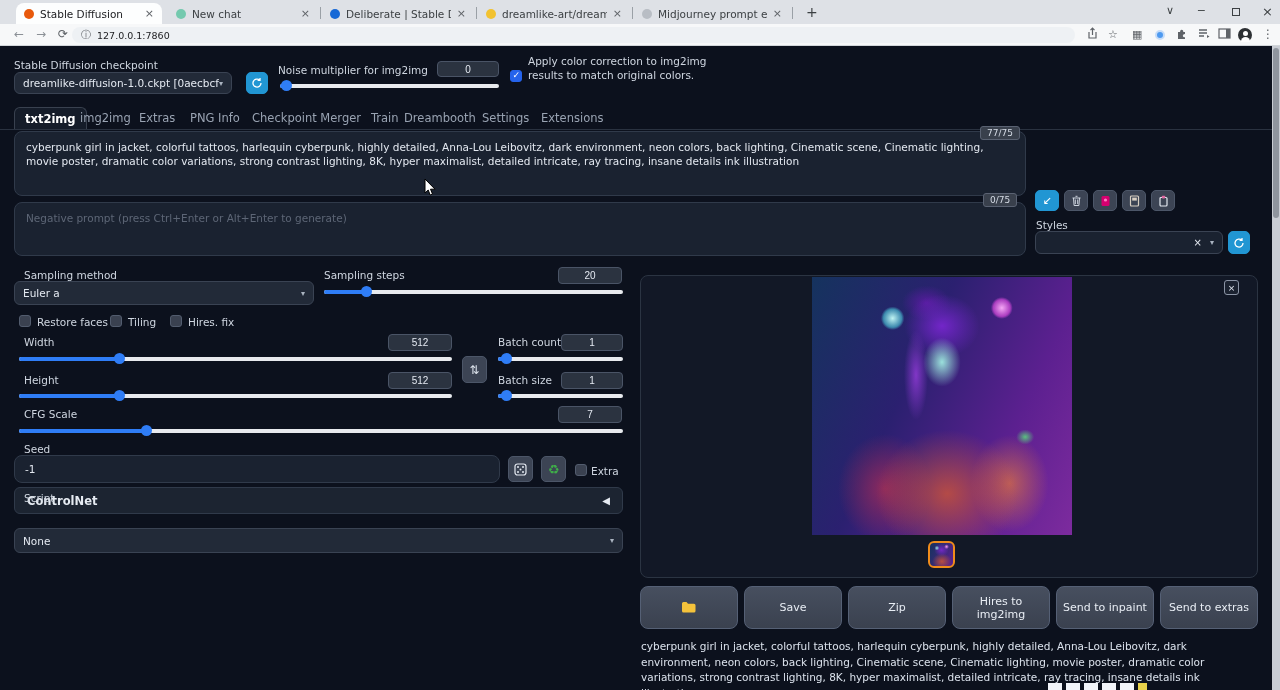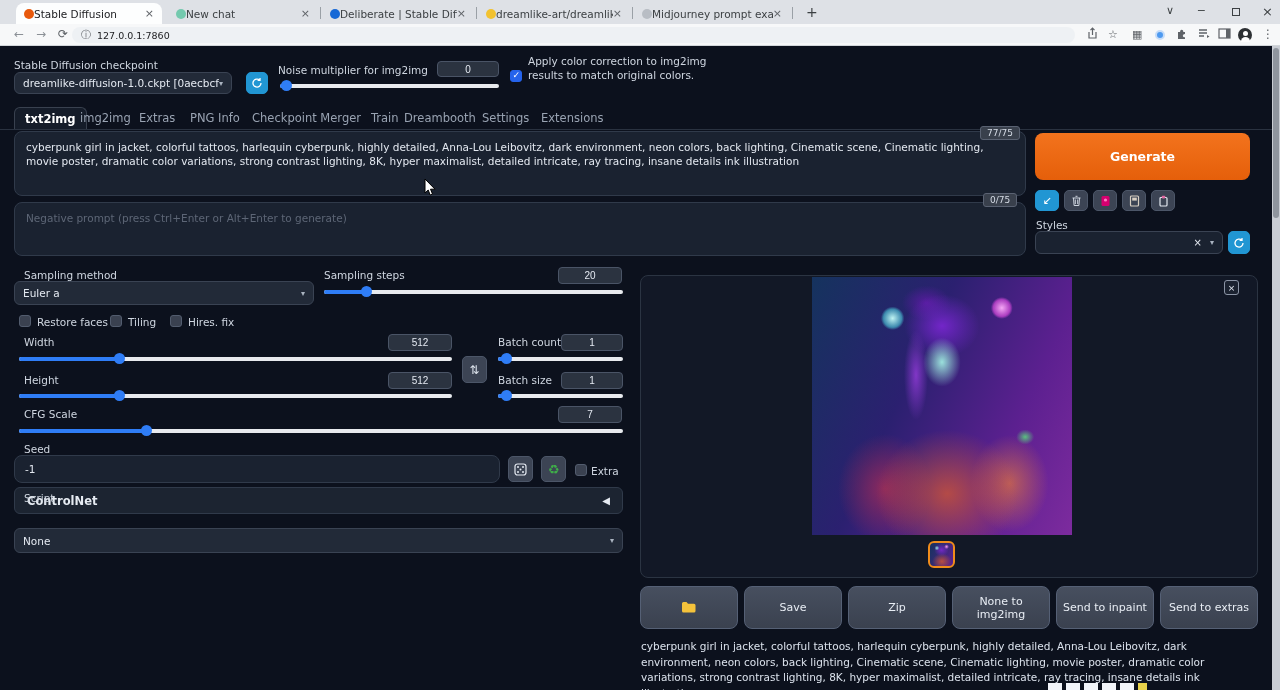--- a/index.html
+++ b/index.html
@@ -2,21 +2,21 @@
 <html style="--accent_orange: #e55f0a; --accent_blue: #2196d3; --slider_fill: #2f7df6; --checkbox_blue: #2563eb; --recycle_green: #3fae49; --thumb_border: #f08c1b;"><head>
 <meta charset="utf-8">
 <style>
   * { margin:0; padding:0; box-sizing:border-box; }
   html,body { width:1280px; height:690px; overflow:hidden; background:#000; }
   body { font-family:"DejaVu Sans","Liberation Sans",sans-serif; }
   #screen { position:relative; width:1280px; height:690px; overflow:hidden; background:#0c111d; }
 
   
   .tabstrip { position:absolute; left:0; top:0; width:1280px; height:24px; background:#dee1e6; }
-  .btab { position:absolute; top:3px; height:21px; display:flex; align-items:center; 
+  .btab { position:absolute; top:3px; height:21px; display:flex; align-items:center; gap:6px;
           padding:0 8px; font-size:10.5px; color:#3c4043; overflow:hidden; white-space:nowrap; }
   .btab.active { background:#fdfefe; border-radius:8px 8px 0 0; color:#202124; }
   .btab .fav { width:10px; height:10px; border-radius:50%; flex:0 0 auto; }
   .btab .ttl { flex:1 1 auto; overflow:hidden; }
   .btab .x { font-size:11px; color:#5f6368; flex:0 0 auto; }
   .tabsep { position:absolute; top:7px; width:1px; height:12px; background:#9aa0a6; }
   .newtab { position:absolute; top:4px; font-size:14px; color:#3c4043; }
   .winctl { position:absolute; top:4px; font-size:11px; color:#3c4043; }
   .winbox { position:absolute; top:8px; width:8px; height:8px; border:1px solid #3c4043; }
 
@@ -231,21 +231,20 @@
   <span class="navtab" style="left:482px;">Settings</span>
   <span class="navtab" style="left:541px;">Extensions</span>
   <div class="navline"></div>
 
   <span class="counter" style="left:980px;top:126px;">77/75</span>
   <textarea class="ta" style="left: 14px; top: 131px; width: 1012px; height: 65px;">cyberpunk girl in jacket, colorful tattoos, harlequin cyberpunk, highly detailed, Anna-Lou Leibovitz, dark environment, neon colors, back lighting, Cinematic scene, Cinematic lighting, movie poster, dramatic color variations, strong contrast lighting, 8K, hyper maximalist, detailed intricate, ray tracing, insane details ink illustration</textarea>
 
   <span class="counter" style="left:983px;top:193px;">0/75</span>
   <textarea class="ta" style="left: 14px; top: 202px; width: 1012px; height: 54px;" placeholder="Negative prompt (press Ctrl+Enter or Alt+Enter to generate)"></textarea>
 
-  <div class="generate">Generate</div>
   <div class="sqbtn blue" style="left:1035px;top:190px;width:24px;height:21px;font-size:11px;">
     <span>↙</span>
   </div>
   <div class="sqbtn" style="left:1064px;top:190px;width:24px;height:21px;">
     <svg width="11" height="12" viewBox="0 0 11 12">
         <path d="M1.5 3h8M4.5 1.3h2M2.5 3l.6 7.5h4.8L8.5 3M4.3 4.5v4.6M6.7 4.5v4.6" fill="none" stroke="#cfd6e0" stroke-width="1"></path>
       </svg>
   </div>
   <div class="sqbtn" style="left:1093px;top:190px;width:24px;height:21px;">
     <svg width="11" height="12" viewBox="0 0 11 12">
@@ -378,21 +377,21 @@
   <div class="thumb-sel"></div>
 
   <div class="btnrow">
     <div class="outbtn">
       <svg width="16" height="13" viewBox="0 0 16 13">
           <path d="M1 2.5A1.5 1.5 0 0 1 2.5 1h3l1.5 1.8h6A1.5 1.5 0 0 1 14.5 4.3V10A1.5 1.5 0 0 1 13 11.5H2.5A1.5 1.5 0 0 1 1 10z" fill="#f5c33b"></path>
         </svg>
     </div>
     <div class="outbtn">Save</div>
     <div class="outbtn">Zip</div>
-    <div class="outbtn">None to img2img</div>
+    <div class="outbtn">Hires to img2img</div>
     <div class="outbtn">Send to inpaint</div>
     <div class="outbtn">Send to extras</div>
   </div>
 
   <div class="infotext">cyberpunk girl in jacket, colorful tattoos, harlequin cyberpunk, highly detailed, Anna-Lou Leibovitz, dark environment, neon colors, back lighting, Cinematic scene, Cinematic lighting, movie poster, dramatic color variations, strong contrast lighting, 8K, hyper maximalist, detailed intricate, ray tracing, insane details ink illustration</div>
 
   <div class="clipfrag">
     <i></i>
       <i></i>
       <i></i>

